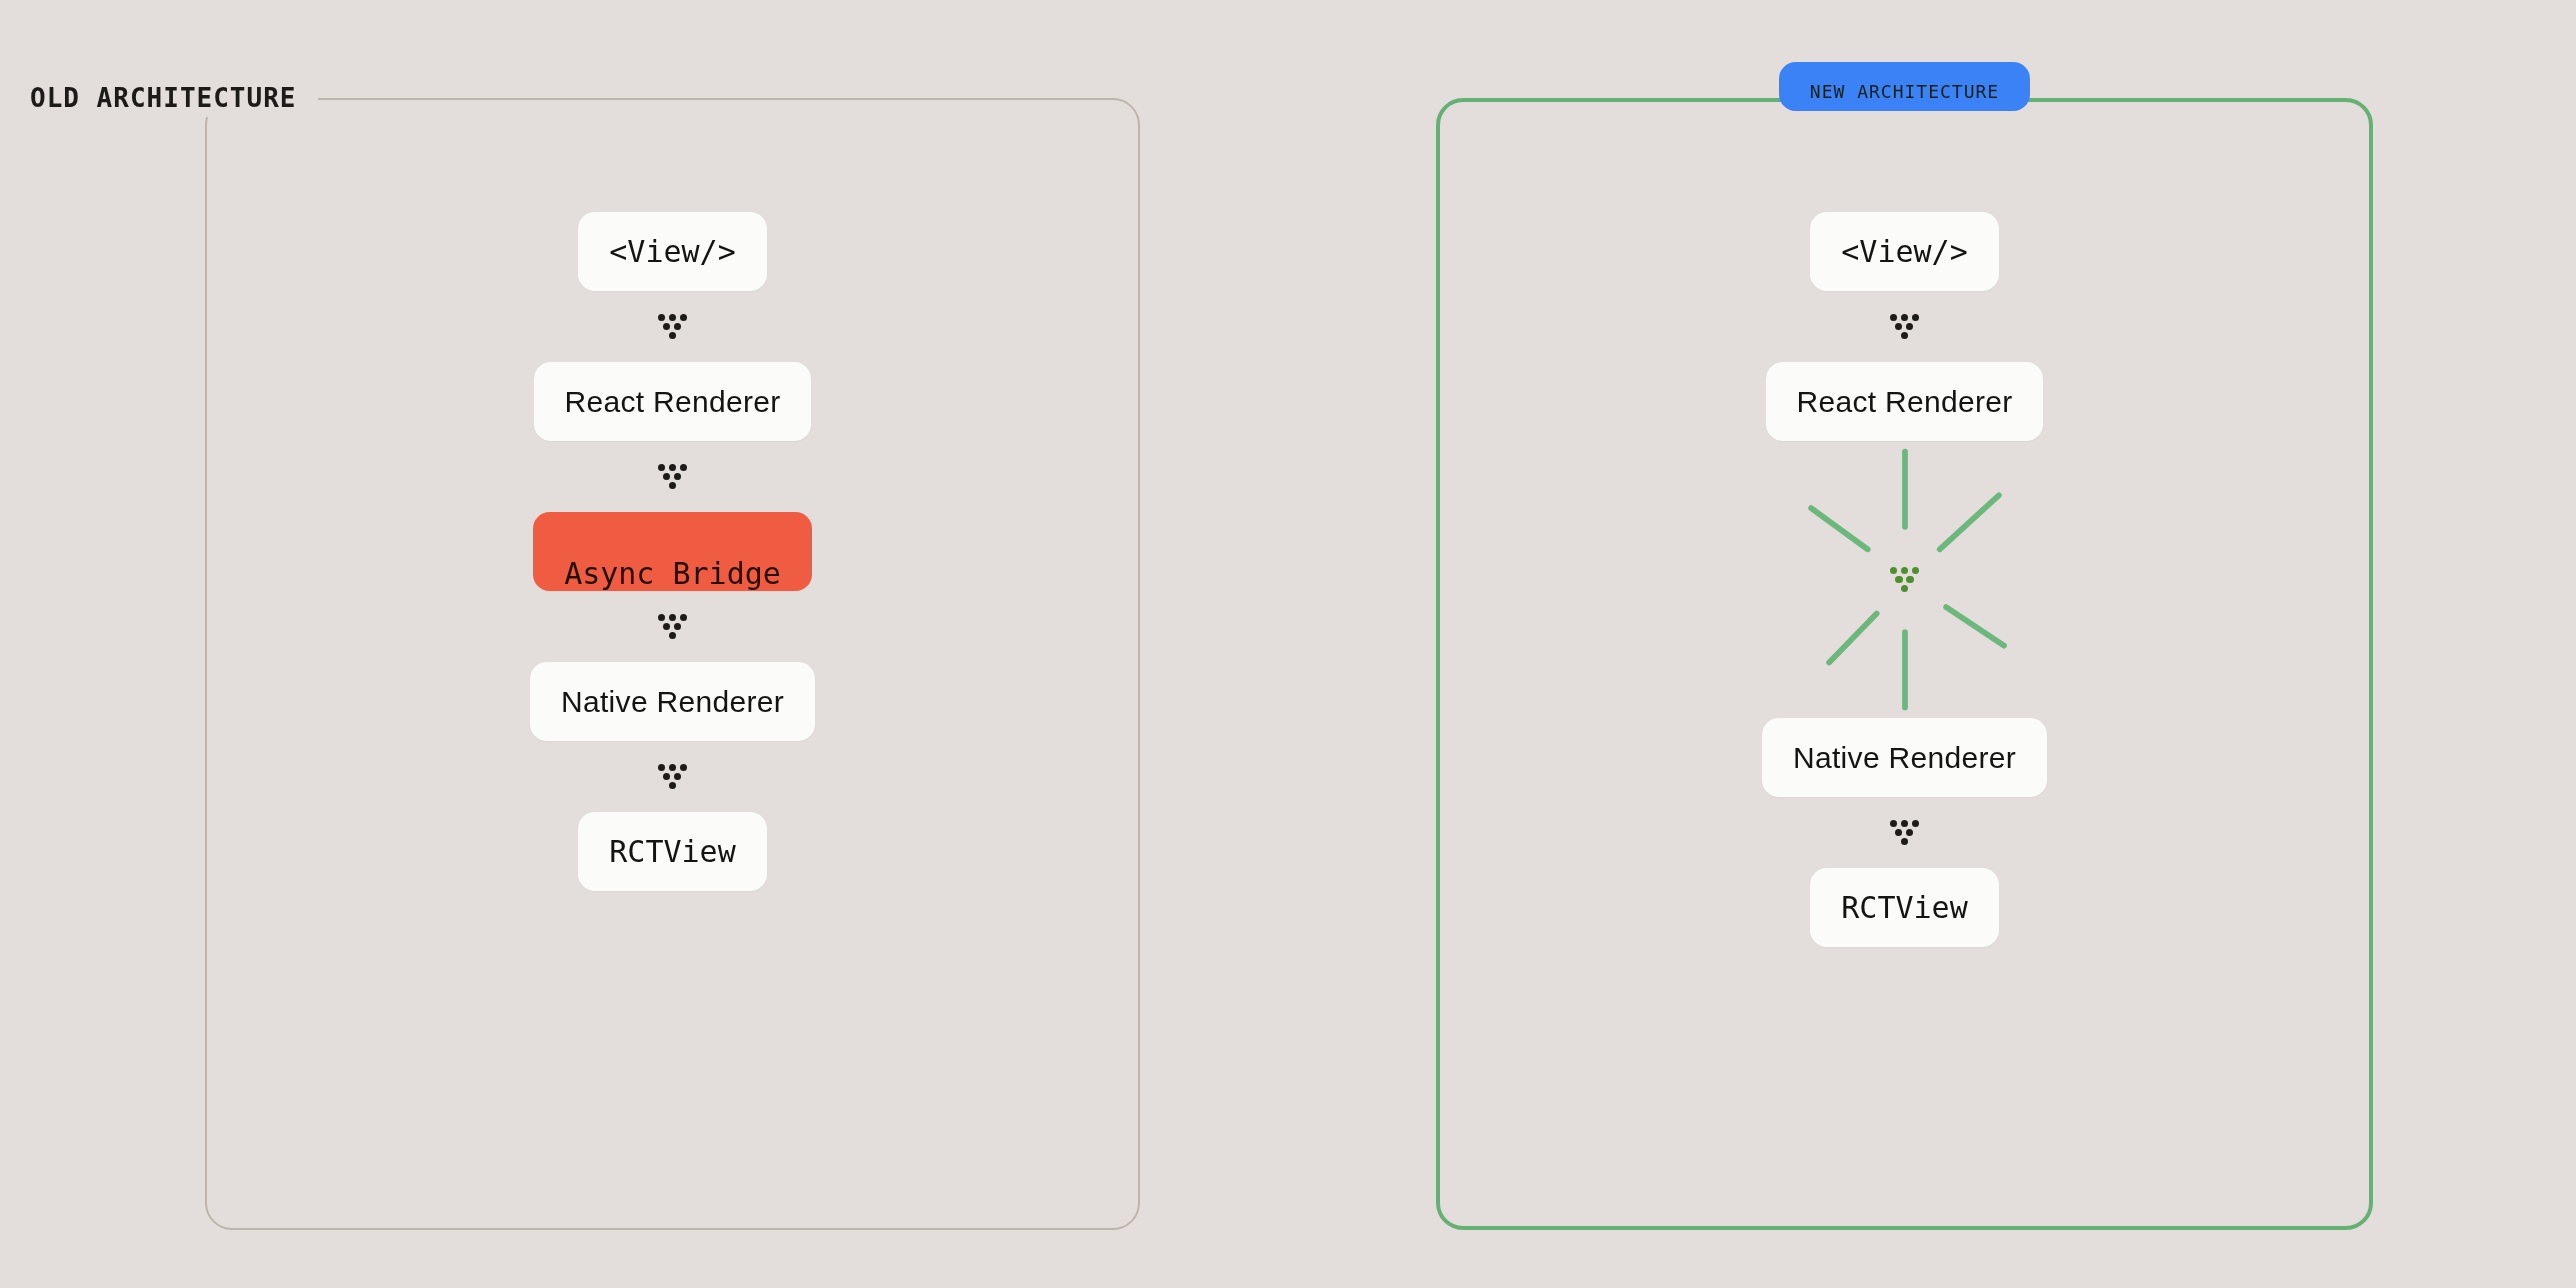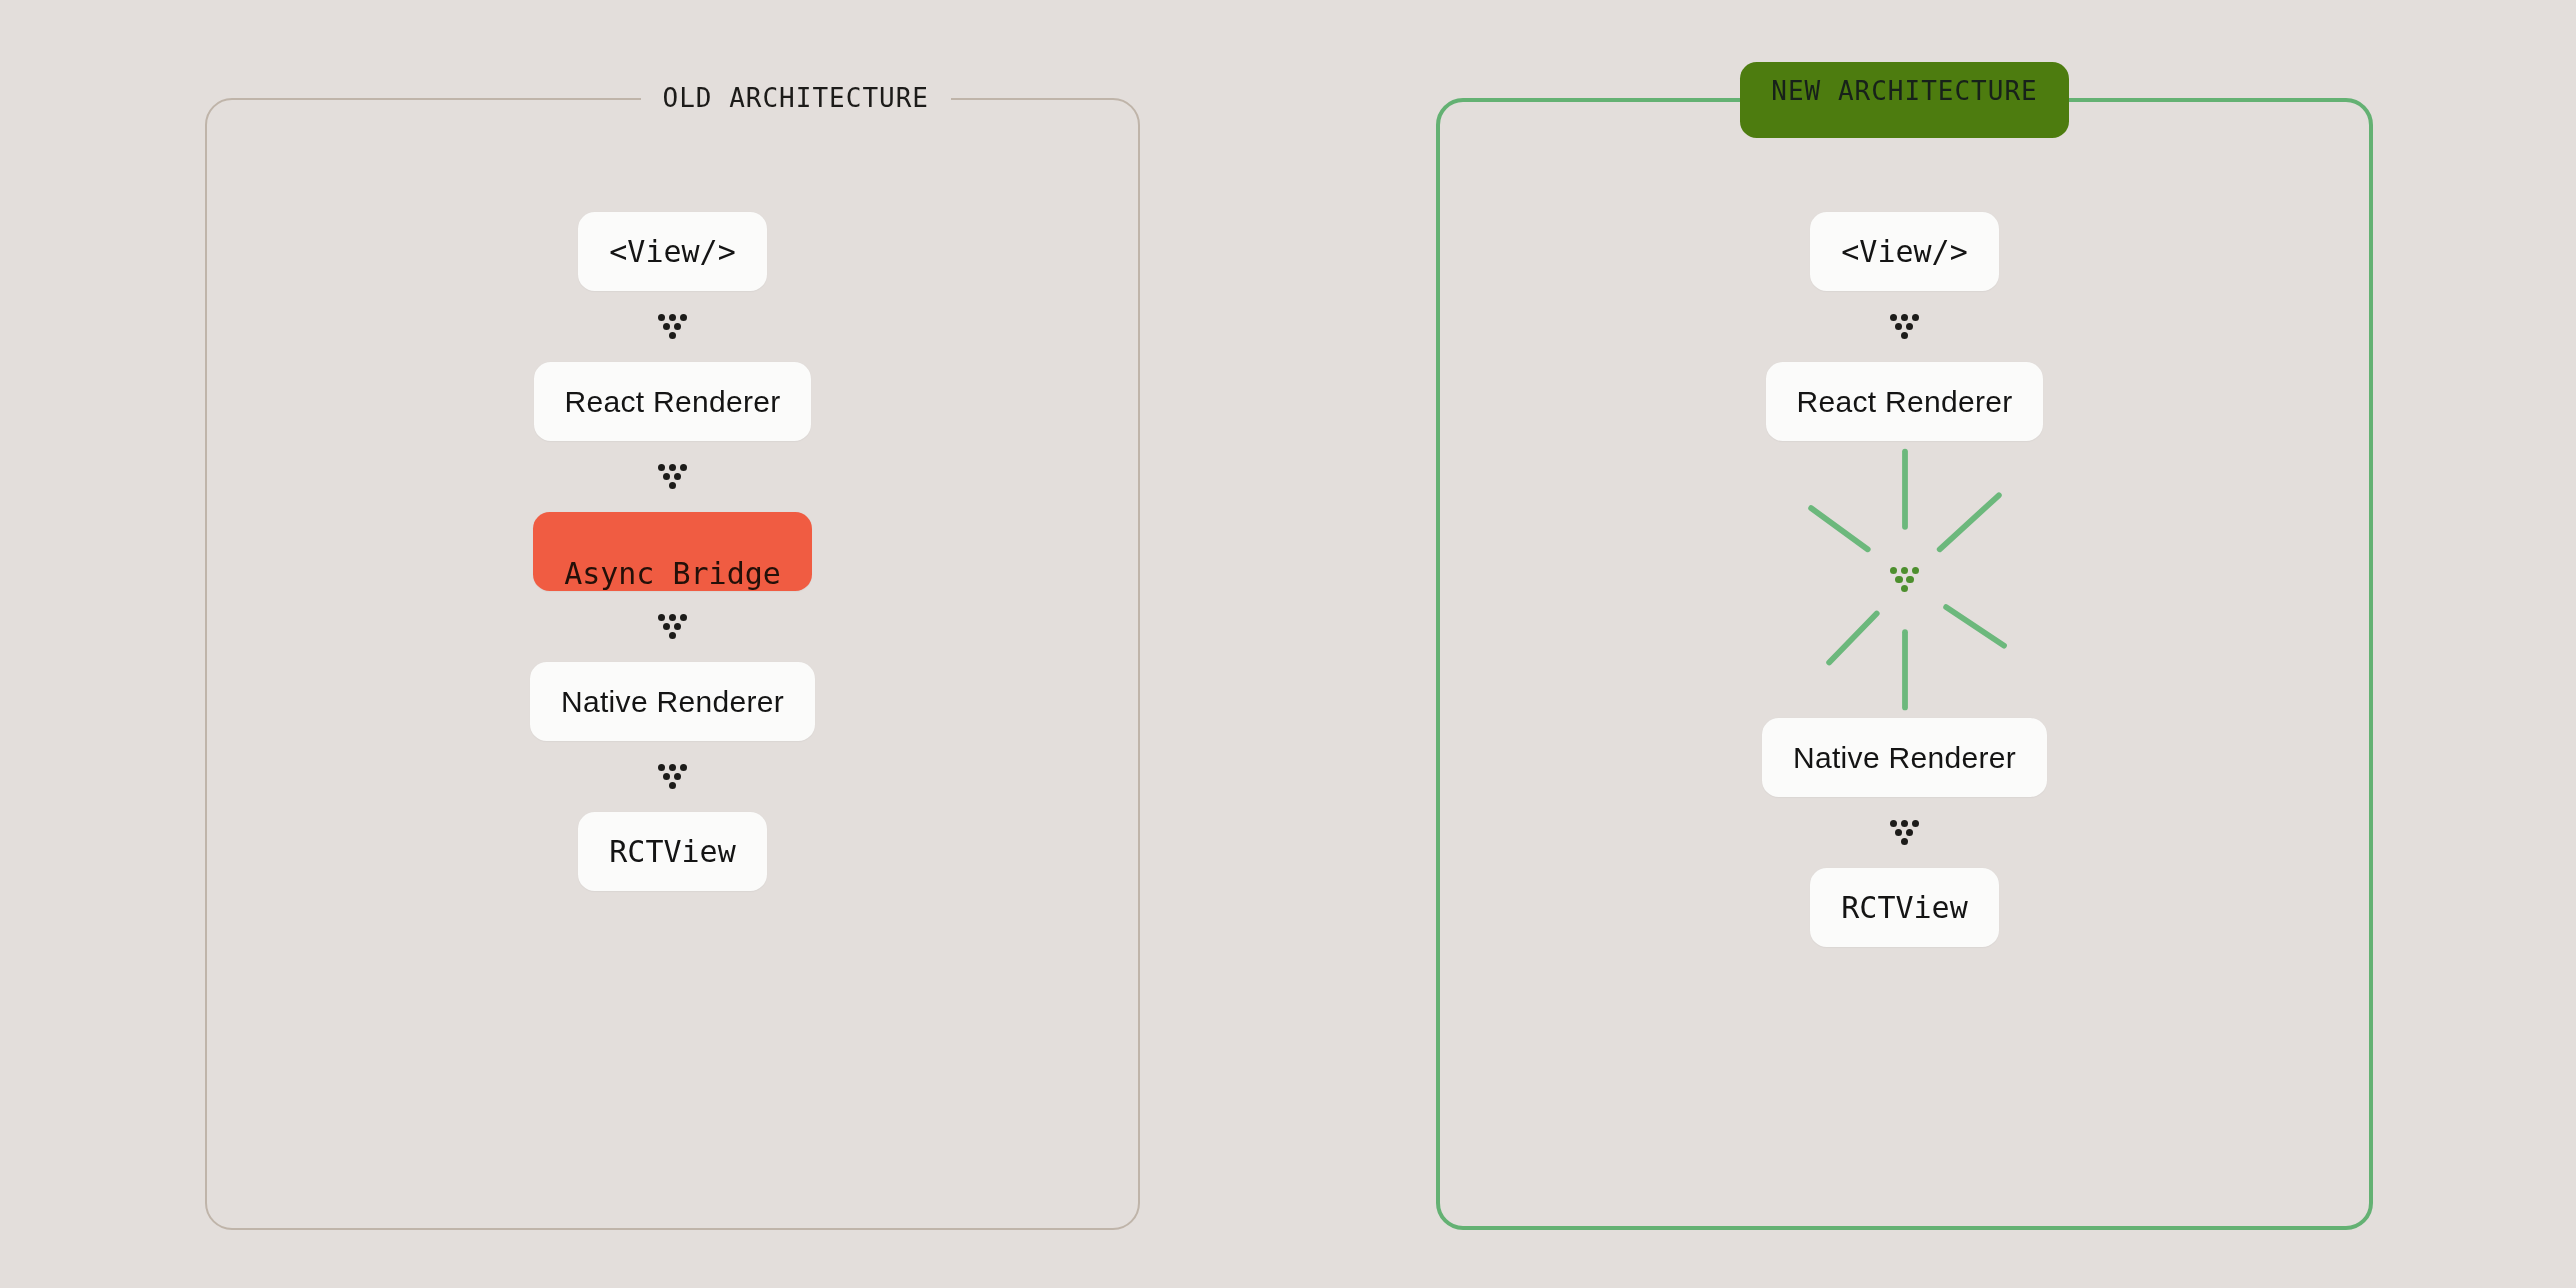--- a/index.html
+++ b/index.html
@@ -44,24 +44,25 @@
     top: 98px;
     width: 937px;
     height: 1132px;
     border: 4.5px solid #64b173;
   }
 
   
   .panel-title-plain {
     position: absolute;
     top: 80px;
-    left: 16px;
+    left: 8px;
     width: 935px;
-    text-align: right;
+    text-align: left;
     pointer-events: none;
+    font-weight: bold;
   }
   .panel-title-plain .label {
     display: inline-block;
     background: #e3dedb;
     padding: 0 22px;
     font-family: "DejaVu Sans Mono", "Liberation Mono", monospace;
     font-size: 26px;
     letter-spacing: 1px;
     color: #1c1b19;
     line-height: 37px;
@@ -70,26 +71,26 @@
   .panel-title-badge {
     position: absolute;
     top: 62px;
     left: 1436px;
     width: 937px;
     text-align: center;
     pointer-events: none;
   }
   .panel-title-badge .badge {
     display: inline-block;
-    background: #4d7c0f;
+    background: #3b82f6;
     color: #17211a;
     border-radius: 16.7px;
-    padding: 14px 31px 31px;
+    padding: 14px 31px 4px;
     font-family: "DejaVu Sans Mono", "Liberation Mono", monospace;
-    font-size: 26px;
+    font-size: 18px;
     letter-spacing: 1px;
     line-height: 31px;
   }
 
   
   .flow {
     position: absolute;
     top: 98px;
     height: 1132px;
     display: flex;

